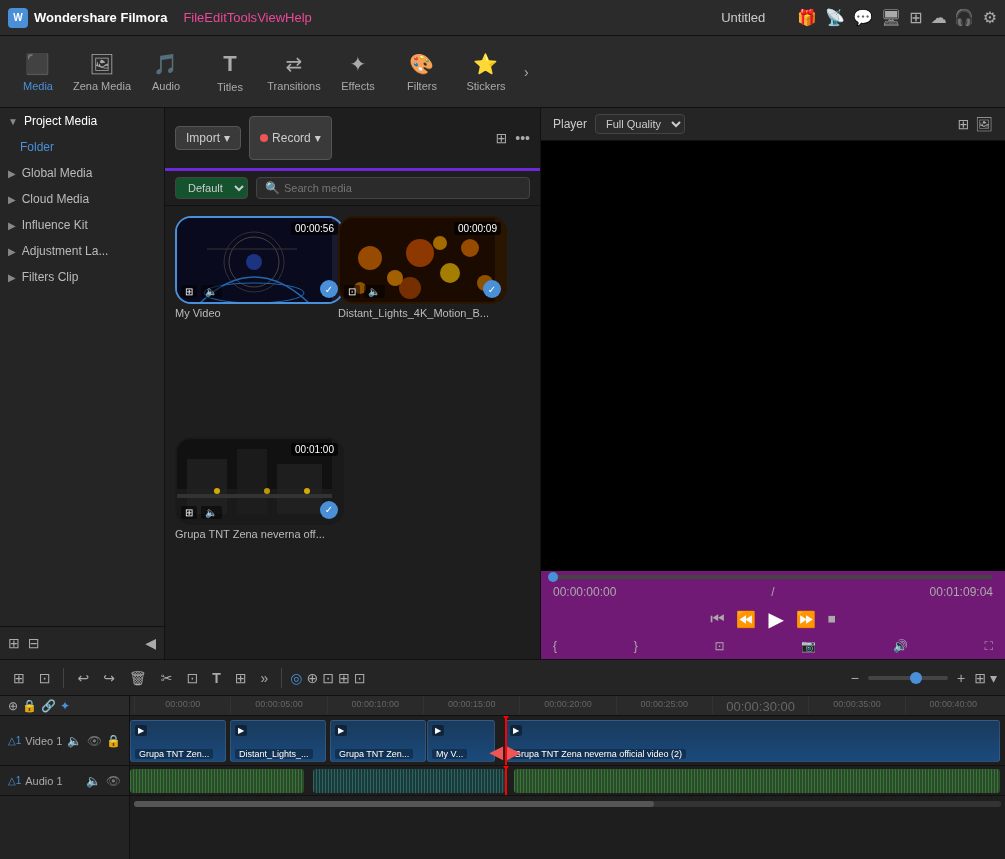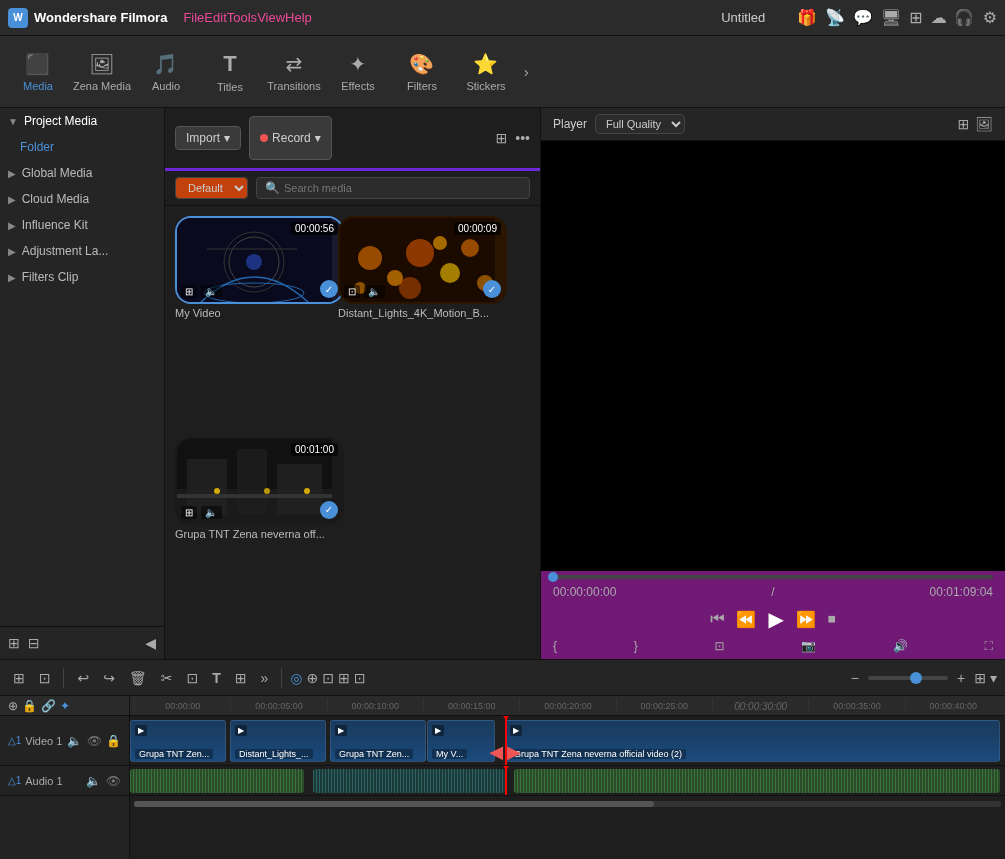--- a/index.html
+++ b/index.html
@@ -36,21 +36,21 @@
     #media-panel { flex: 1; background: #1e1e1e; display: flex; flex-direction: column; overflow: hidden; }
     #media-toolbar { display: flex; align-items: center; padding: 8px 10px; gap: 8px; border-bottom: 3px solid #6d28d9; }
     .btn-import { background: #3a3a3a; border: 1px solid #555; color: #ccc; padding: 4px 10px; border-radius: 4px; cursor: pointer; display: flex; align-items: center; gap: 4px; font-size: 12px; }
     .btn-record { background: #3a3a3a; border: 1px solid #555; color: #ccc; padding: 14px 10px; border-radius: 4px; cursor: pointer; display: flex; align-items: center; gap: 4px; font-size: 12px; }
     .btn-record .rec-dot { width: 8px; height: 8px; background: #e55; border-radius: 50%; display: inline-block; }
     #media-toolbar .spacer { flex: 1; }
     #media-toolbar .filter-icon { color: #aaa; cursor: pointer; font-size: 14px; }
     #media-toolbar .more-icon { color: #aaa; cursor: pointer; font-size: 14px; }
 
     #media-search { display: flex; align-items: center; padding: 6px 10px; gap: 8px; border-bottom: 1px solid #111; }
-    .select-default { background: #c2410c; border: 1px solid #444; color: #ccc; padding: 3px 8px; border-radius: 4px; font-size: 11px; cursor: pointer; }
+    .select-default { background: #14532d; border: 1px solid #444; color: #ccc; padding: 3px 8px; border-radius: 4px; font-size: 11px; cursor: pointer; }
     .search-box { flex: 1; display: flex; align-items: center; background: #2b2b2b; border: 1px solid #444; border-radius: 4px; padding: 3px 8px; gap: 4px; }
     .search-box input { background: transparent; border: none; color: #ccc; font-size: 11px; outline: none; flex: 1; }
     .search-box .search-ic { color: #888; font-size: 12px; }
 
     #media-grid { display: flex; flex-wrap: wrap; gap: 8px; padding: 10px; overflow-y: auto; flex: 1; }
     .media-item { width: 155px; cursor: pointer; }
     .media-thumb { width: 169px; height: 88px; background: #333; border-radius: 16px; position: relative; overflow: hidden; border: 2px solid transparent; }
     .media-thumb.selected { border-color: #4a90d9; }
     .thumb-duration { position: absolute; top: 4px; right: 4px; background: rgba(0,0,0,0.7); color: #fff; font-size: 10px; padding: 1px 4px; border-radius: 3px; }
     .thumb-check { position: absolute; bottom: 4px; right: 4px; width: 18px; height: 18px; background: #4a90d9; border-radius: 50%; display: flex; align-items: center; justify-content: center; color: #fff; font-size: 10px; }
@@ -437,21 +437,21 @@
     <div id="timeline-tracks">
 
       <div id="timeline-ruler">
         <div class="ruler-marks">
           <div class="ruler-mark" style="font-size:9px;color:#666;min-width:90px;border-left:1px solid #333;padding-top:2px;">00:00:00</div>
           <div class="ruler-mark" style="font-size:9px;color:#666;min-width:90px;border-left:1px solid #333;padding-top:2px;">00:00:05:00</div>
           <div class="ruler-mark" style="font-size:9px;color:#666;min-width:90px;border-left:1px solid #333;padding-top:2px;">00:00:10:00</div>
           <div class="ruler-mark" style="font-size:9px;color:#666;min-width:90px;border-left:1px solid #333;padding-top:2px;">00:00:15:00</div>
           <div class="ruler-mark" style="font-size:9px;color:#666;min-width:90px;border-left:1px solid #333;padding-top:2px;">00:00:20:00</div>
           <div class="ruler-mark" style="font-size:9px;color:#666;min-width:90px;border-left:1px solid #333;padding-top:2px;">00:00:25:00</div>
-          <div class="ruler-mark" style="font-size:10px;color:#666;min-width:90px;border-left:1px solid #333;padding-top:2px;font-style:italic;">00:00:30:00</div>
+          <div class="ruler-mark" style="font-size:13px;color:#666;min-width:90px;border-left:1px solid #333;padding-top:2px;">00:00:30:00</div>
           <div class="ruler-mark" style="font-size:9px;color:#666;min-width:90px;border-left:1px solid #333;padding-top:2px;">00:00:35:00</div>
           <div class="ruler-mark" style="font-size:9px;color:#666;min-width:90px;border-left:1px solid #333;padding-top:2px;">00:00:40:00</div>
         </div>
       </div>
 
       <div class="track-row" style="position:relative;height:50px;background:#1e1e1e;border-bottom:1px solid #111;min-width:870px;">
 
         <div class="clip clip-blue" style="left:0px;width:96px;top:4px;height:42px;position:absolute;">
           <span class="clip-play-icon">▶</span>
           <span class="clip-label">Grupa TNT Zen...</span>

